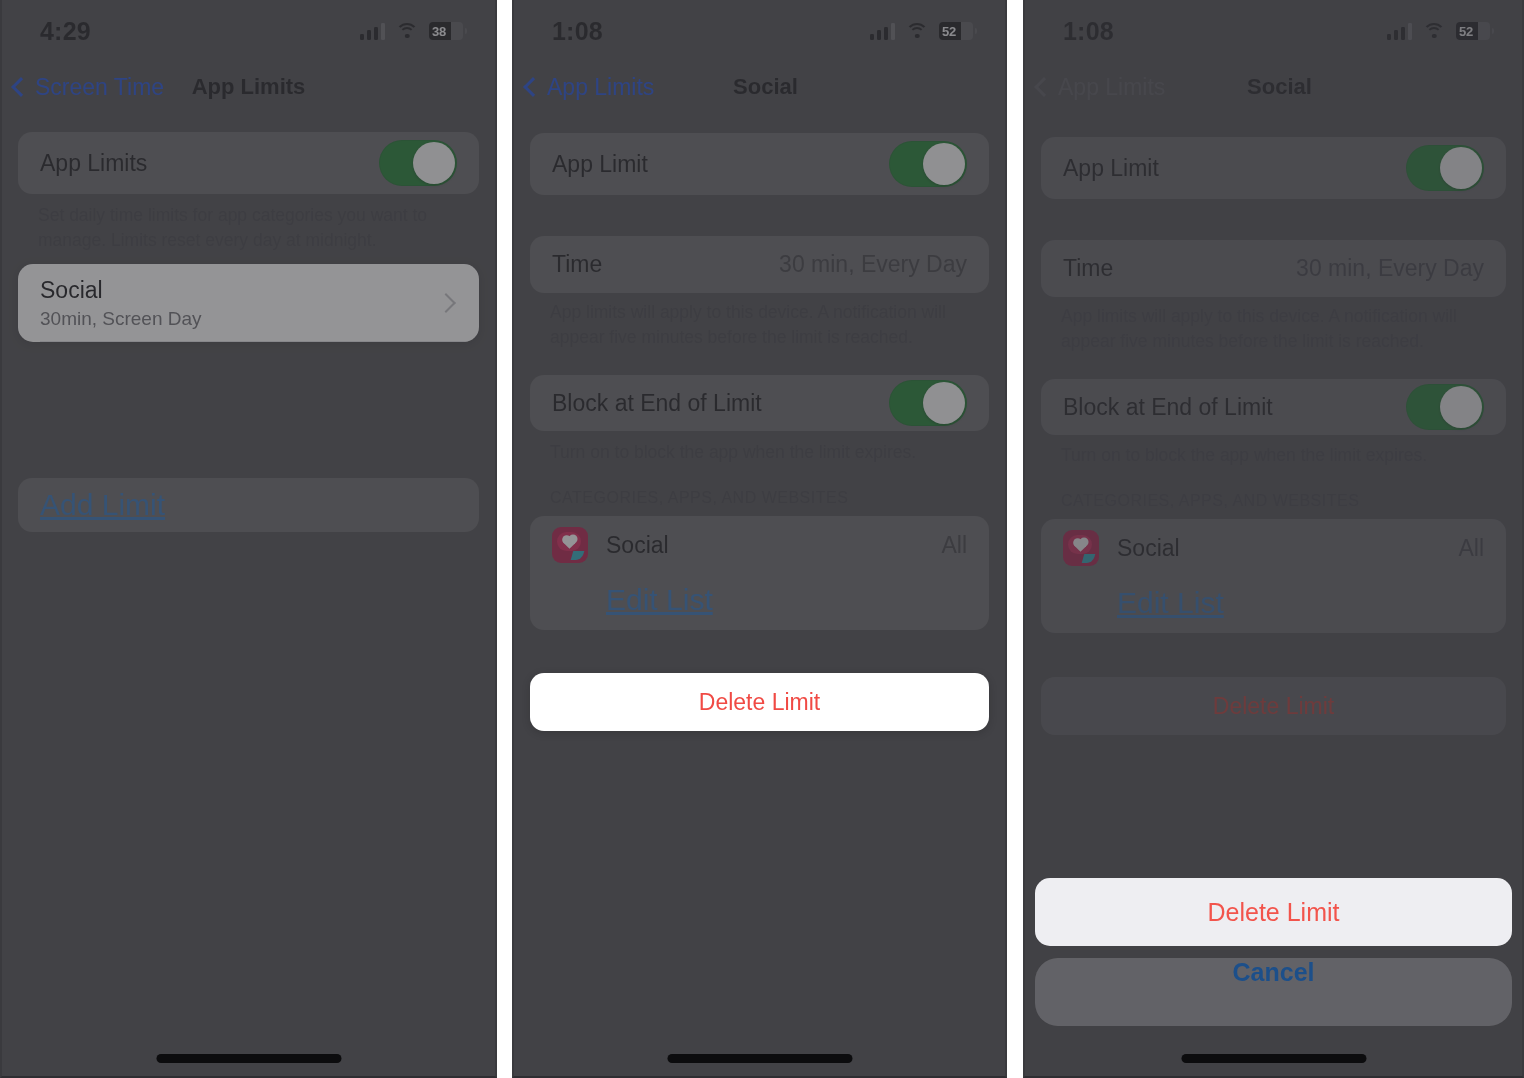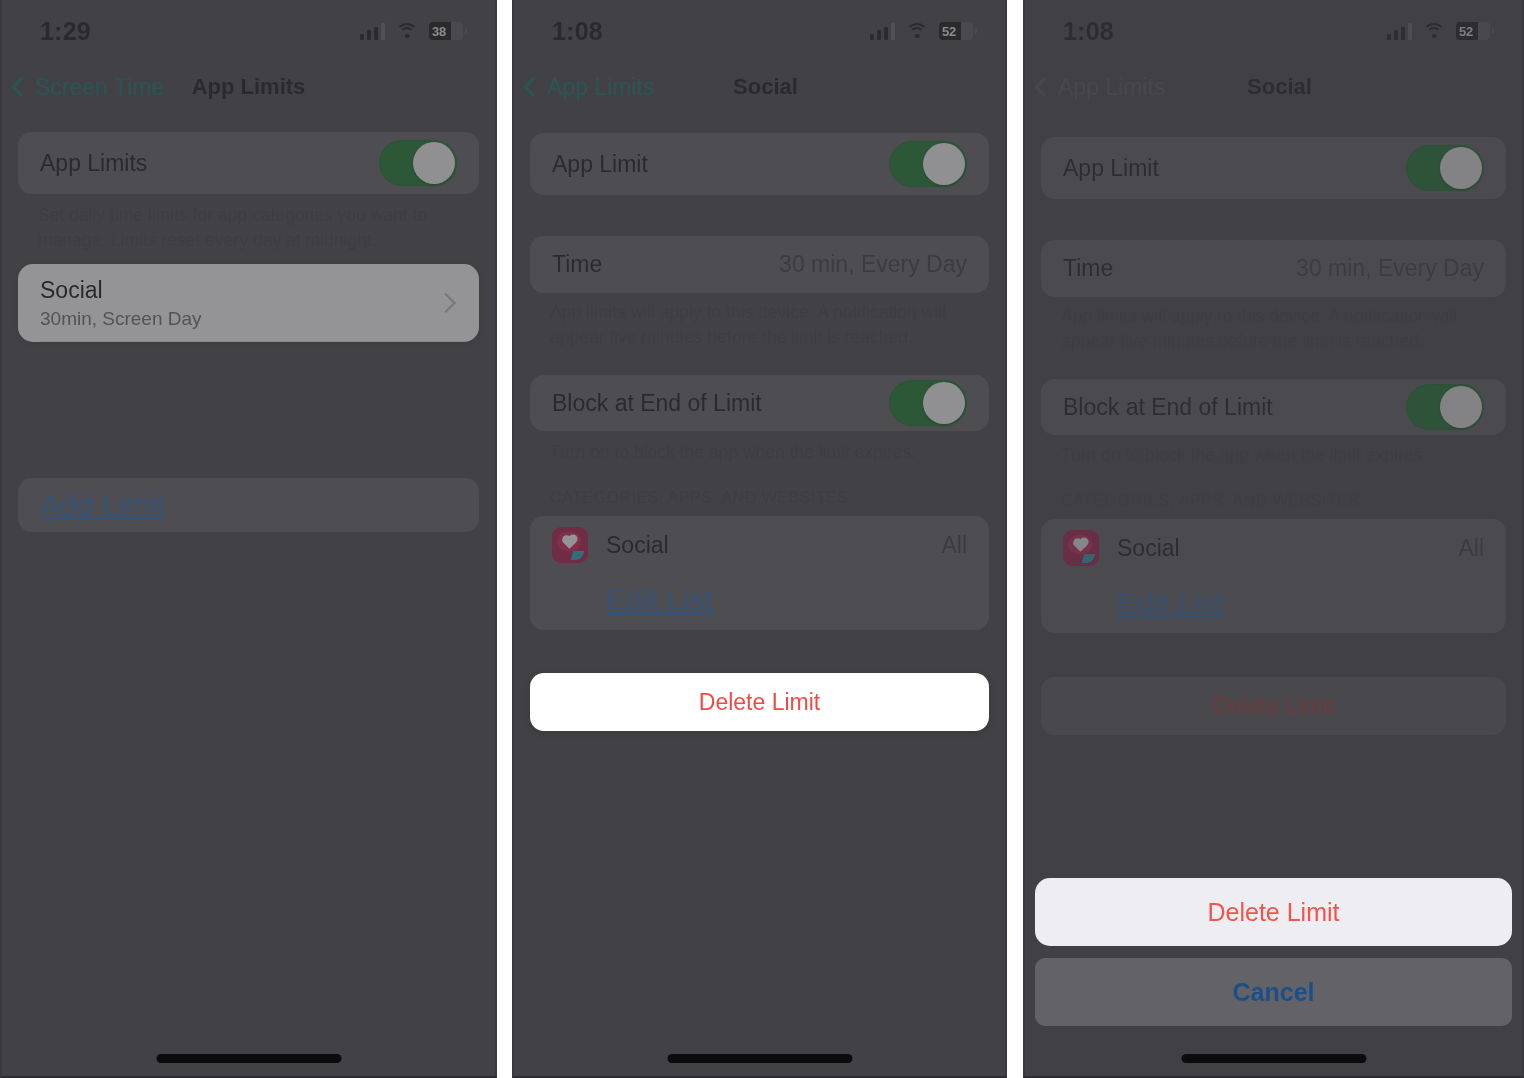--- a/index.html
+++ b/index.html
@@ -151,21 +151,21 @@
     top: 62px; left: 0; right: 0;
     height: 50px;
   }
   .nav-back {
     position: absolute;
     left: 14px; top: 0;
     height: 50px;
     display: flex;
     align-items: center;
     gap: 5px;
-    color: #0f766e;
+    color: #1d4ed8;
     font-size: 23px;
   }
   .chev-left {
     width: 11px; height: 11px;
     border-left: 3px solid currentColor;
     border-bottom: 3px solid currentColor;
     transform: rotate(45deg);
     margin-right: 2px;
   }
   .nav-title {
@@ -399,24 +399,24 @@
     display: flex;
     align-items: center;
     justify-content: center;
     background: #eeeef2;
     font-size: 25px;
     color: #f2544c;
   }
   .sheet-cancel {
     margin-top: 12px;
     height: 68px;
-    border-radius: 10px;
+    border-radius: 23px;
     background: rgba(120,120,125,0.62);
     display: flex;
-    align-items: center;
+    align-items: flex-start;
     justify-content: center;
     font-size: 25px;
     font-weight: bold;
     color: #1c4f8a;
   }
 
   
   .home-indicator {
     position: absolute;
     bottom: 15px;
@@ -443,21 +443,21 @@
 <body>
 
 <div class="stage">
 
   <div class="phone" id="panel-1">
     <div class="screen"></div>
 
     <div class="content">
 
       <div class="status-bar">
-        <div class="status-time">1:29</div>
+        <div class="status-time">4:29</div>
         <div class="status-right">
           <div class="sig-bars">
               <i></i>
               <i></i>
               <i></i>
               <i></i>
             </div>
           <div class="wifi">
               <span class="w1"></span>
               <span class="w2"></span>

